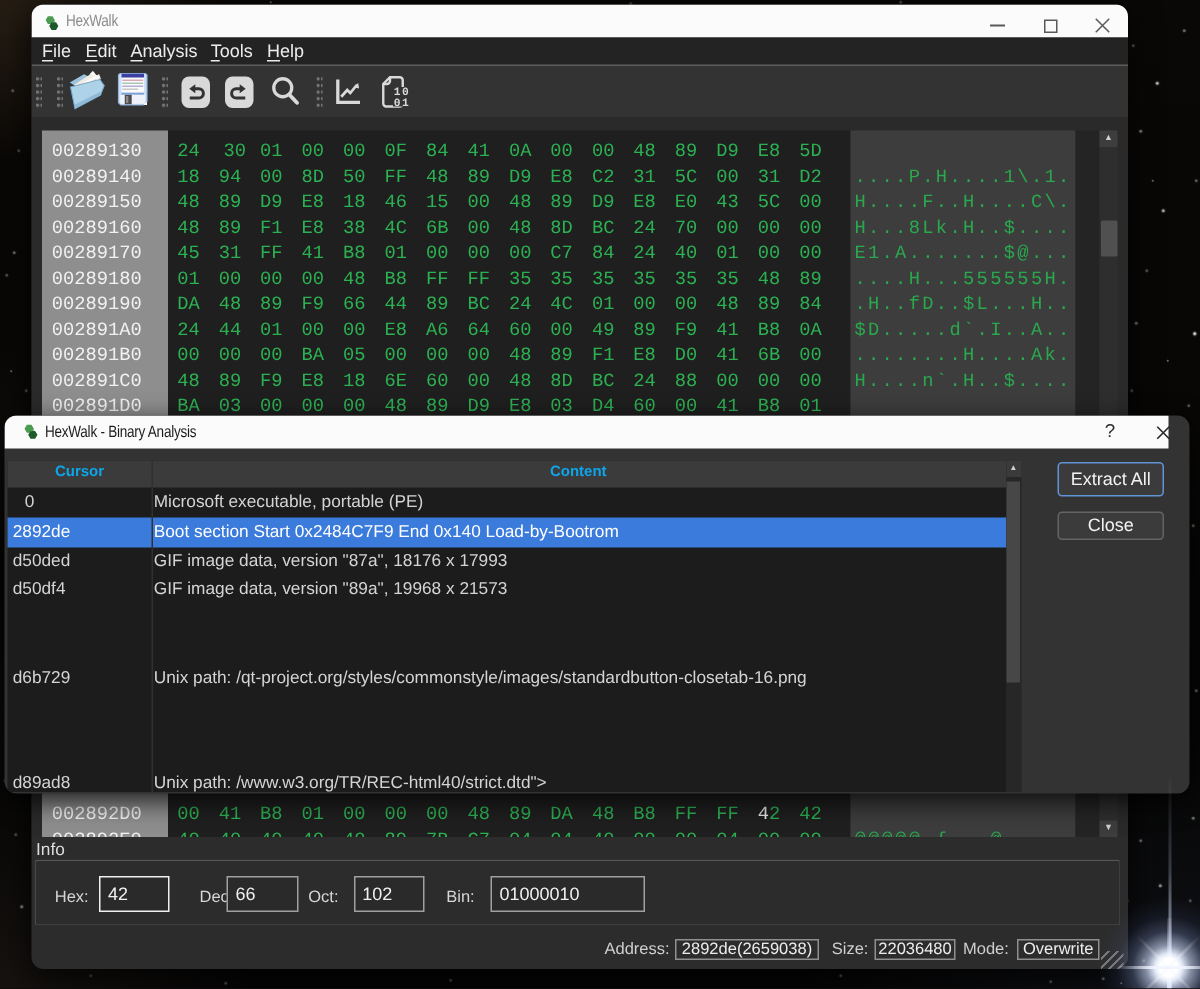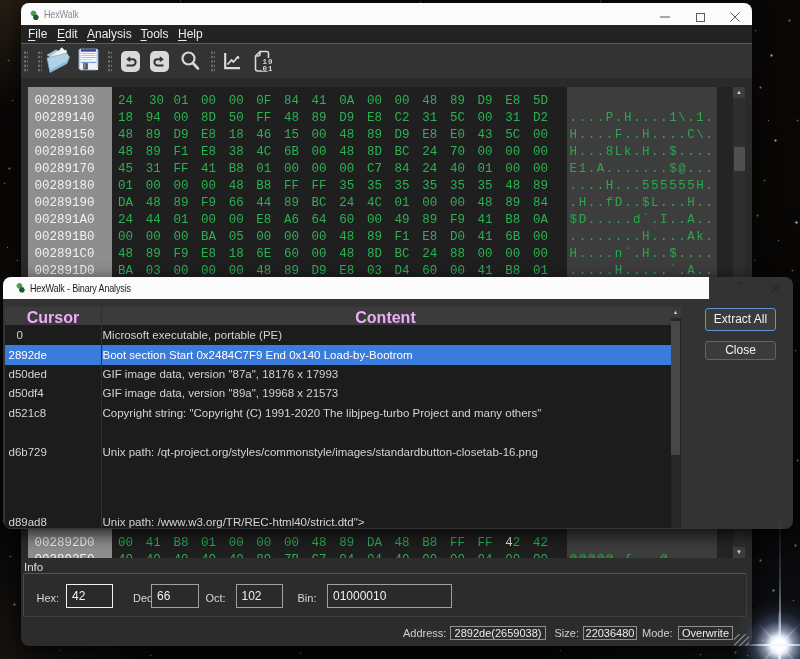--- a/index.html
+++ b/index.html
@@ -64,25 +64,25 @@
 
 .slabel{position:absolute;top:624px;font-size:11px;color:#cfcfcf}
 .sbox{position:absolute;top:622.5px;height:14.5px;border:1px solid #8f8f8f;font-size:11px;color:#ededed;
  line-height:13px;text-align:center}
 #grip{position:absolute;left:713px;top:631px;width:15px;height:12px;
  background:repeating-linear-gradient(135deg, rgba(0,0,0,0) 0 3px, #787878 3px 4.3px)}
 
 
 #dlg{position:absolute;left:3px;top:277px;width:790px;height:252px;border-radius:8px;background:#333333;
  overflow:hidden;box-shadow:0 5px 18px rgba(0,0,0,.8)}
-#dtitle{position:absolute;left:0;top:0;width:706px;height:22px;background:#fbfbfb}
+#dtitle{position:absolute;left:0;top:0;width:776px;height:22px;background:#fbfbfb}
 #dtitle .t{position:absolute;left:27px;top:5px;font-size:11px;color:#1c1c1c;letter-spacing:-.2px;transform:scaleX(.82);transform-origin:0 0}
 #dtitle .q{position:absolute;top:3px;width:14px;height:16px;color:#2a2a2a;font-size:12.5px;text-align:center}
 #dtable{position:absolute;left:2px;top:30px;width:665.5px;height:221px;background:#1c1c1c}
-#dhead{position:absolute;left:0;top:0;width:665.5px;height:17.5px;background:#3b3b3b;color:#f0abfc;font-size:16px;font-weight:bold}
+#dhead{position:absolute;left:0;top:0;width:665.5px;height:17.5px;background:#3b3b3b;color:#0ea5e9;font-size:10px;font-weight:bold}
 #dhead .h1{position:absolute;left:0;top:1.5px;width:96px;text-align:center}
 #dhead .h2{position:absolute;left:96px;top:1.5px;width:569px;text-align:center}
 #dgrid{position:absolute;left:96px;top:0;width:1px;height:221px;background:#303030}
 .selrow{position:absolute;left:0;top:37.5px;width:665.5px;height:20px;background:#3a7bdc}
 .tr{position:absolute;left:0;width:665.5px;height:13px;line-height:12px;font-size:11.5px;color:#d4d4d4}
 .tr span{position:absolute;top:0;white-space:nowrap}
 .tr .c2{left:97.5px;width:560px}
 .selt{color:#ffffff}
 #dsb{position:absolute;left:667.5px;top:30px;width:10px;height:221px;background:#272727}
 #dsb .ar{position:absolute;left:0;width:10px;height:11px;background:#3a3a3a;color:#cfcfcf;font-size:5.5px;text-align:center;line-height:11px}
@@ -403,21 +403,20 @@
           <span class="hb" style="left:263.0px">89</span>
           <span class="hb" style="left:290.6px">D9</span>
           <span class="hb" style="left:318.3px">E8</span>
           <span class="hb" style="left:345.9px">03</span>
           <span class="hb" style="left:373.6px">D4</span>
           <span class="hb" style="left:401.2px">60</span>
           <span class="hb" style="left:428.9px">00</span>
           <span class="hb" style="left:456.5px">41</span>
           <span class="hb" style="left:484.2px">B8</span>
           <span class="hb" style="left:511.9px">01</span>
-          <span class="as" style="left:548.6px">.....H.....`.A..</span>
         </div>
 <div class="hr" style="top:456.5px">
           <span class="ad" style="left:13.5px">002892D0</span>
           <span class="hb" style="left:97.1px">00</span>
           <span class="hb" style="left:124.8px">41</span>
           <span class="hb" style="left:152.4px">B8</span>
           <span class="hb" style="left:180.0px">01</span>
           <span class="hb" style="left:207.7px">00</span>
           <span class="hb" style="left:235.3px">00</span>
           <span class="hb" style="left:263.0px">00</span>
@@ -459,21 +458,21 @@
  </div>
  <div id="infolbl">Info</div>
  <div id="gbox"></div>
  <span class="flabel" style="left:15.5px">Hex:</span>
  <div class="fbox fboxf" style="left:45px;width:47px">42</div>
  <span class="flabel" style="left:112px">Dec:</span>
  <div class="fbox" style="left:130px;width:47.5px">66</div>
  <span class="flabel" style="left:184.5px">Oct:</span>
  <div class="fbox" style="left:214.5px;width:47.5px">102</div>
  <span class="flabel" style="left:276.5px">Bin:</span>
- <div class="fbox" style="left:306px;width:125px">01000010</div>
+ <div class="fbox" style="left:306px;width:103px">01000010</div>
  <span class="slabel" style="left:382px">Address:</span>
  <div class="sbox" style="left:429px;width:96px">2892de(2659038)</div>
  <span class="slabel" style="left:533.5px">Size:</span>
  <div class="sbox" style="left:562px;width:54px">22036480</div>
  <span class="slabel" style="left:621px">Mode:</span>
  <div class="sbox" style="left:657px;width:55px">Overwrite</div>
  <div id="grip"></div>
 </div>
 
 <div id="dlg">
@@ -504,24 +503,20 @@
 <span class="c2">Boot section Start 0x2484C7F9 End 0x140 Load-by-Bootrom</span>
         </div>
 <div class="tr" style="top:60.5px">
           <span class="c1" style="left:3.5px">d50ded</span>
 <span class="c2">GIF image data, version "87a", 18176 x 17993</span>
         </div>
 <div class="tr" style="top:80.0px">
           <span class="c1" style="left:3.5px">d50df4</span>
 <span class="c2">GIF image data, version "89a", 19968 x 21573</span>
         </div>
-<div class="tr" style="top:99.5px">
-          <span class="c1" style="left:3.5px">d521c8</span>
-<span class="c2">Copyright string: "Copyright (C) 1991-2020 The libjpeg-turbo Project and many others"</span>
-        </div>
 <div class="tr" style="top:138.5px">
           <span class="c1" style="left:3.5px">d6b729</span>
 <span class="c2">Unix path: /qt-project.org/styles/commonstyle/images/standardbutton-closetab-16.png</span>
         </div>
 <div class="tr" style="top:209.0px">
           <span class="c1" style="left:3.5px">d89ad8</span>
 <span class="c2">Unix path: /www.w3.org/TR/REC-html40/strict.dtd"&gt;</span>
         </div>
   <div id="dgrid"></div>
  </div>

